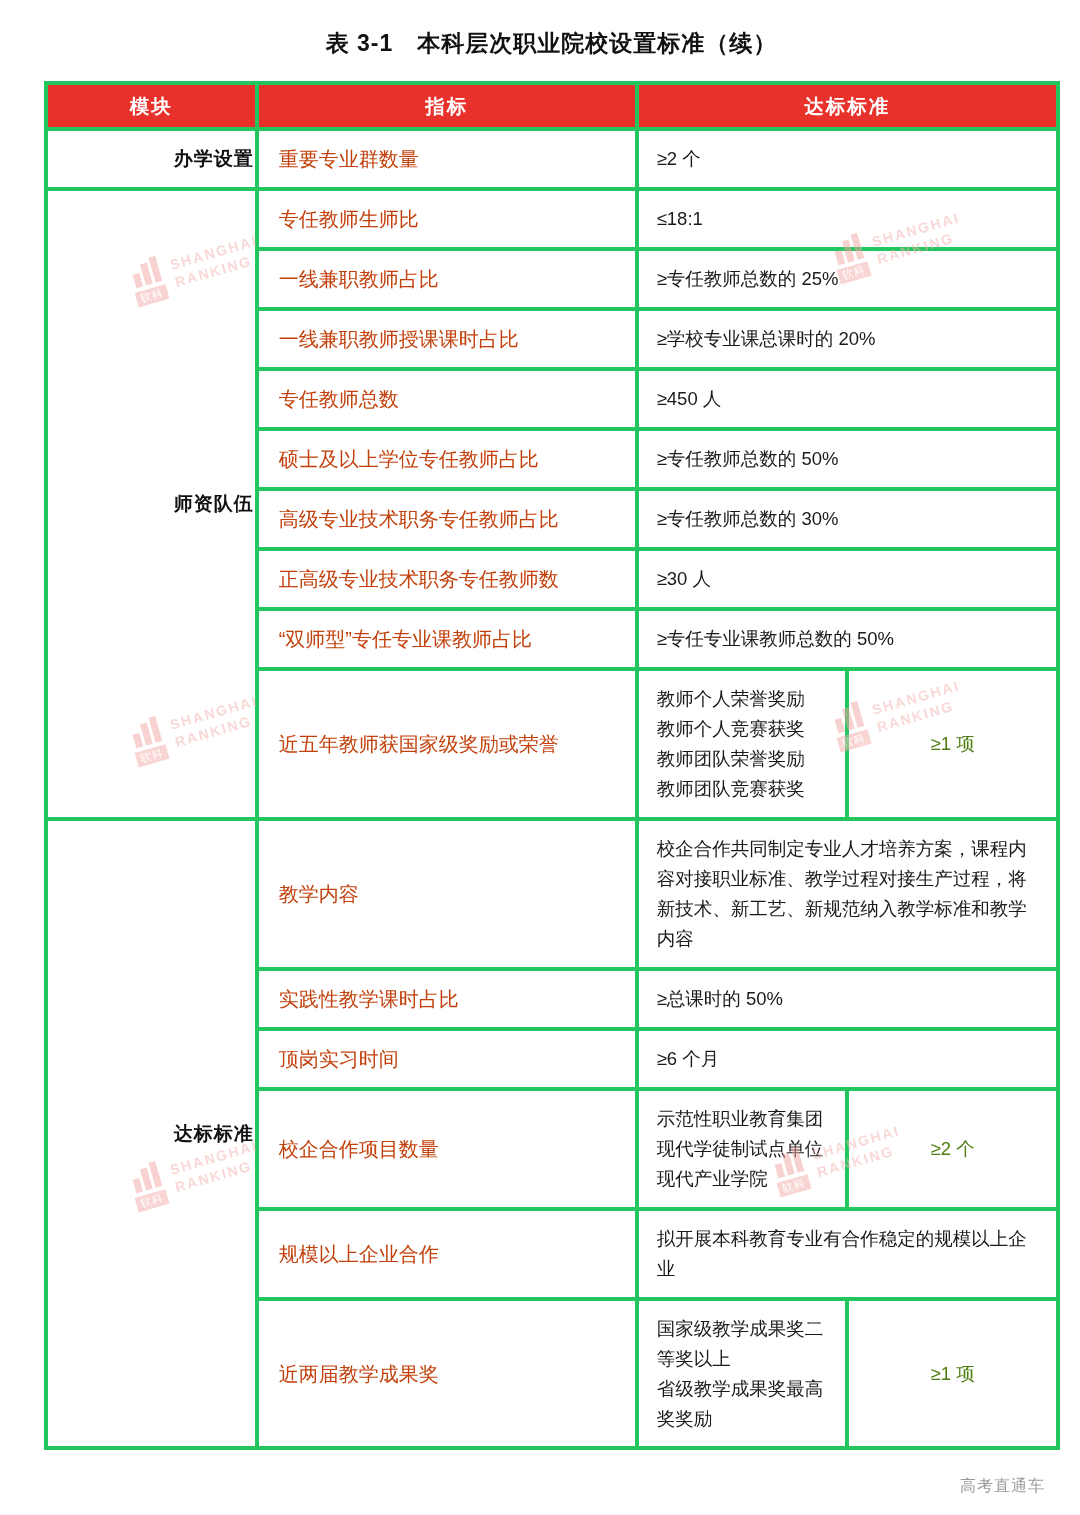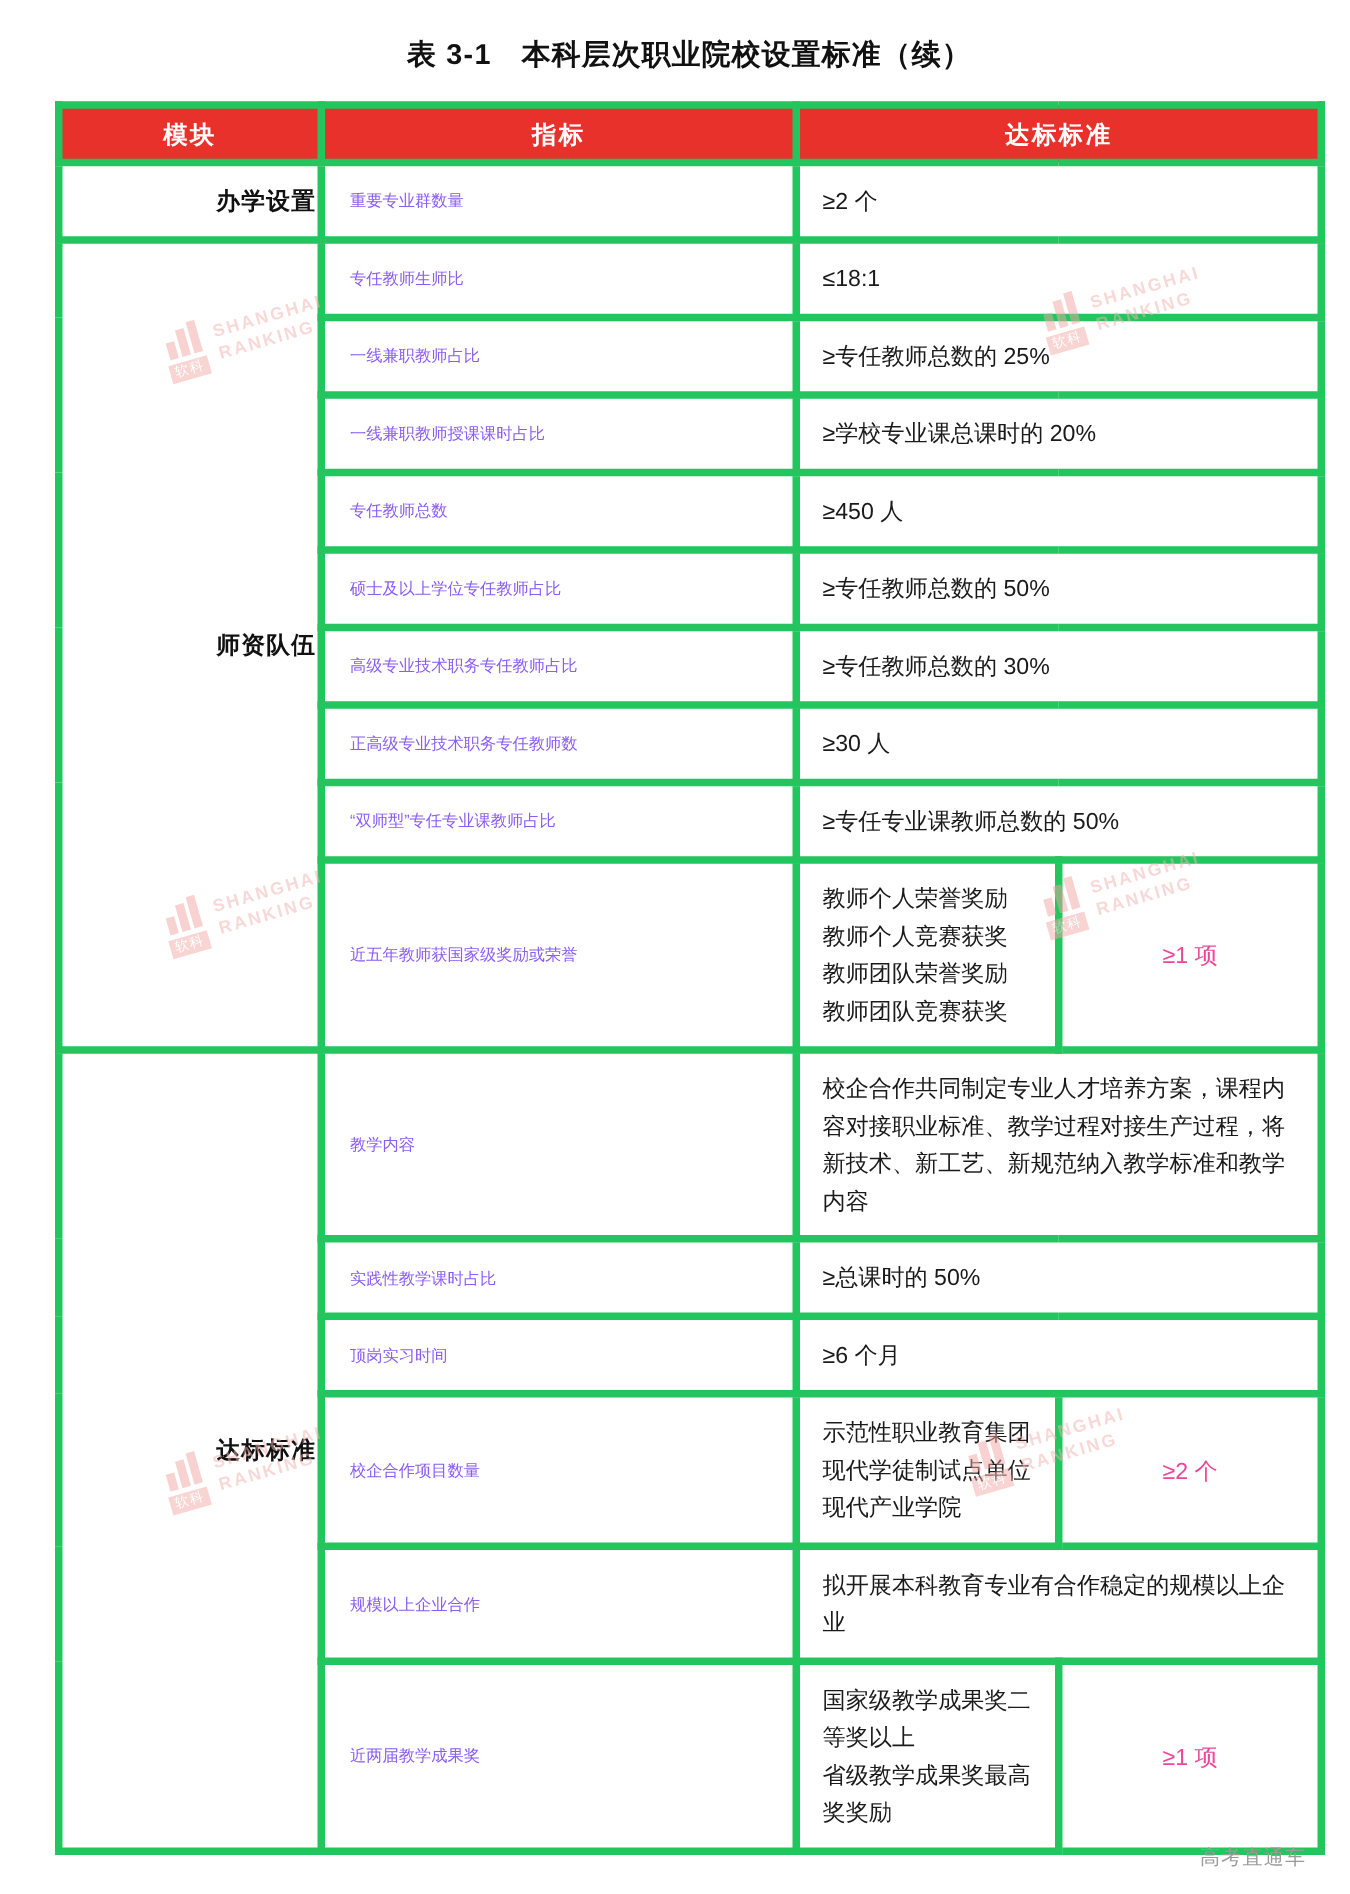--- a/index.html
+++ b/index.html
@@ -33,21 +33,21 @@
   }
   table.std-table {
     width: 1016px;
     border-collapse: collapse;
     table-layout: fixed;
     font-size: 18.5px;
     background: transparent;
   }
   table.std-table th,
   table.std-table td {
-    border: 6px solid #22c55e;
+    border: 4px solid #22c55e;
     vertical-align: middle;
     box-sizing: border-box;
   }
   thead th {
     background: #e8312a;
     color: #ffffff;
     font-weight: bold;
     font-size: 19.5px;
     height: 46px;
     text-align: center;
@@ -57,37 +57,37 @@
   td.module-cell {
     text-align: right;
     font-weight: bold;
     font-size: 19px;
     color: #111;
     width: 130px;
     letter-spacing: 1px;
   }
   td.metric-cell {
     padding: 13px 14px 13px 20px;
-    font-size: 13px;
-    color: #8b5cf6;
+    font-size: 20px;
+    color: #c2410c;
     line-height: 1.5;
   }
   td.standard-cell {
     padding: 13px 14px 13px 18px;
     font-size: 18.5px;
     color: #1a1a1a;
     line-height: 1.62;
   }
   td.standard-cell.multi {
     white-space: pre-line;
   }
   td.count-cell {
     text-align: center;
     font-size: 18.5px;
-    color: #ec4899;
+    color: #4d7c0f;
     width: 240px;
   }
   .row-tall td { height: 60px; }
 
   
   .wm {
     position: absolute;
     pointer-events: none;
     opacity: 0.5;
     display: flex;

